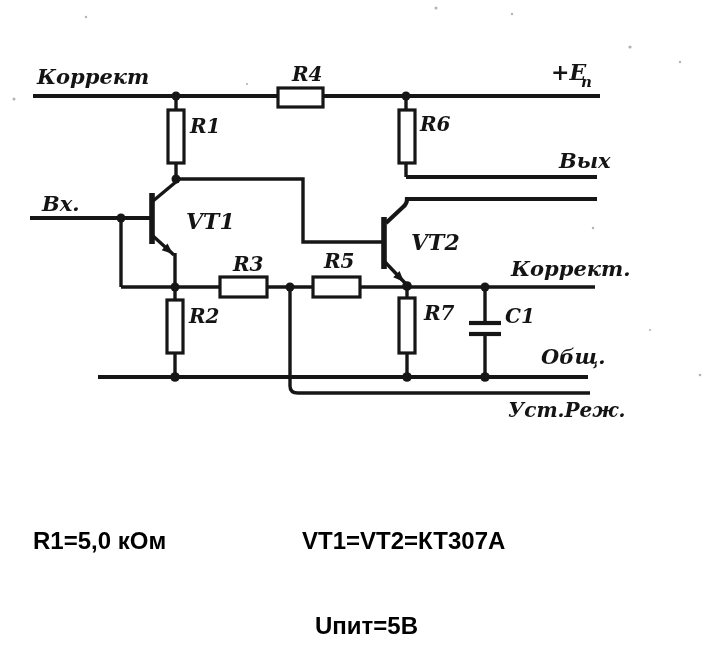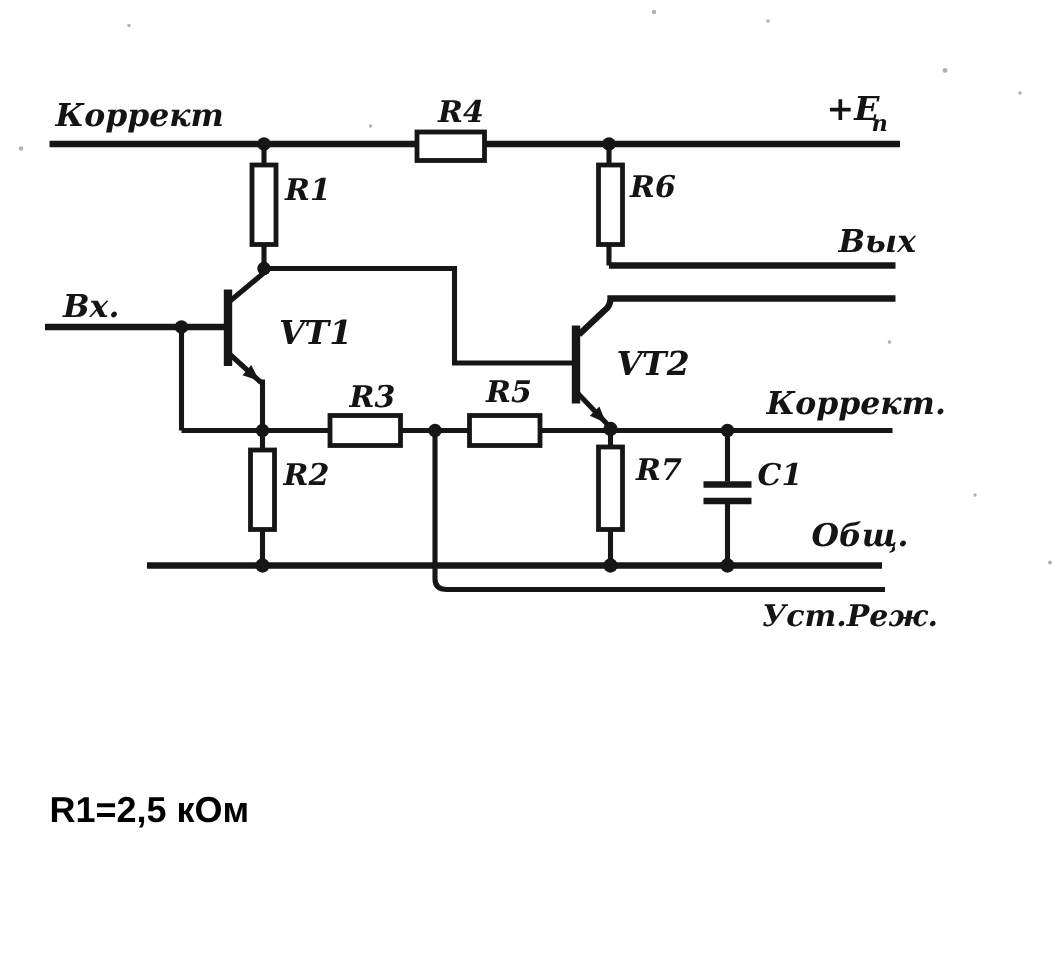--- a/index.html
+++ b/index.html
@@ -142,22 +142,24 @@
       <text class="hand" x="511" y="276" font-size="21">Коррект.</text>
       <text class="hand" x="189" y="323" font-size="20">R2</text>
       <text class="hand" x="424" y="320" font-size="20">R7</text>
       <text class="hand" x="505" y="323" font-size="20">С1</text>
       <text class="hand" x="541" y="364" font-size="21">Общ.</text>
       <text class="hand" x="508" y="417" font-size="20">Уст.Реж.</text>
     </g>
   </svg>
 
   <div class="params params-left">
-    <div>R1=2,5 кОм</div>
+    <div>R1=5,0 кОм</div>
     
     
     
     
   </div>
   <div class="params params-right">
+    <div>VT1=VT2=КТ307А</div>
+    <div class="indent">Uпит=5В</div>
   </div>
 
 </div>
 
 </body></html>

